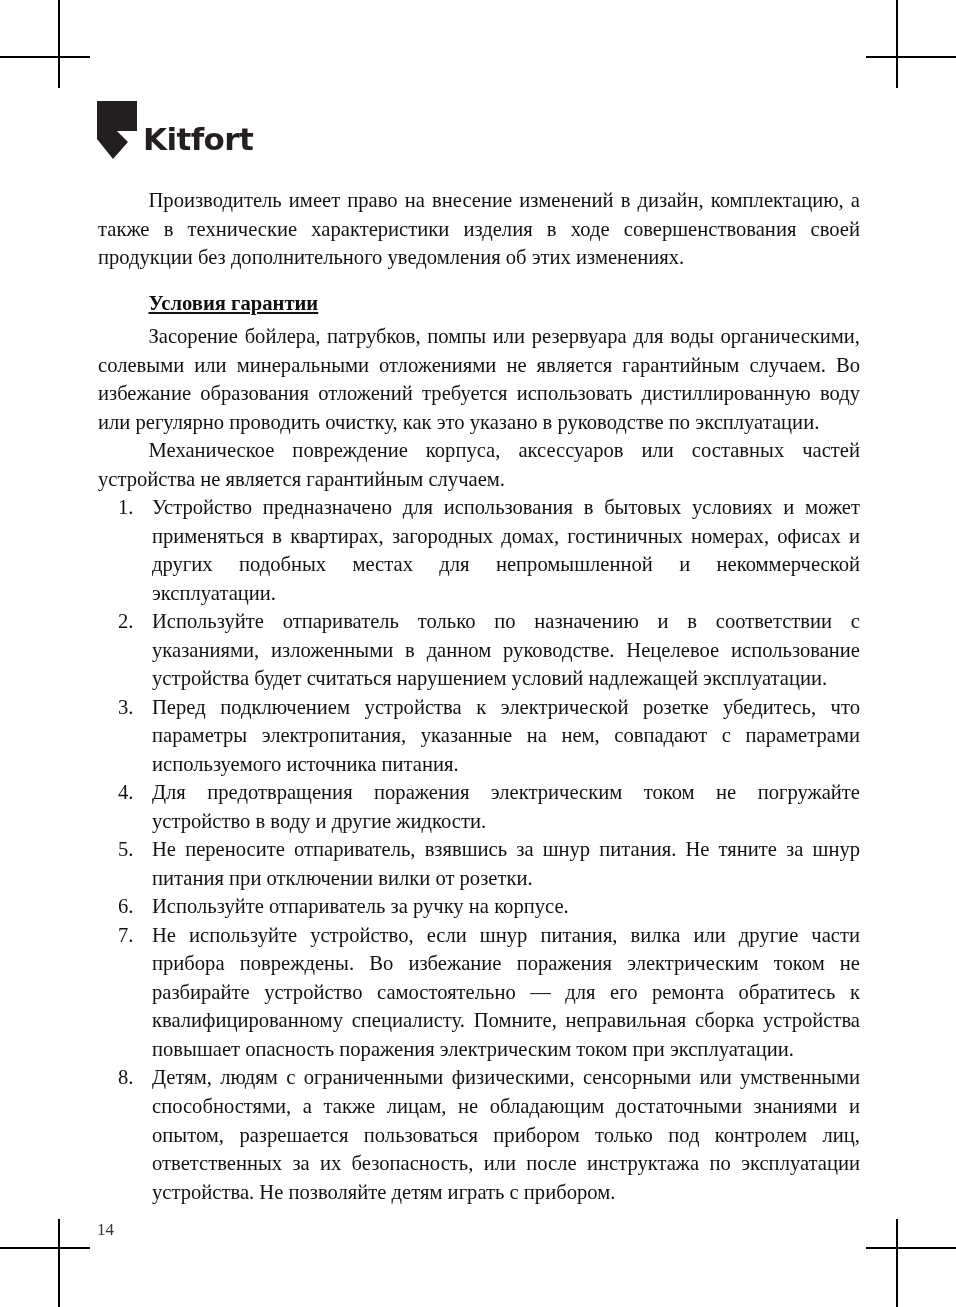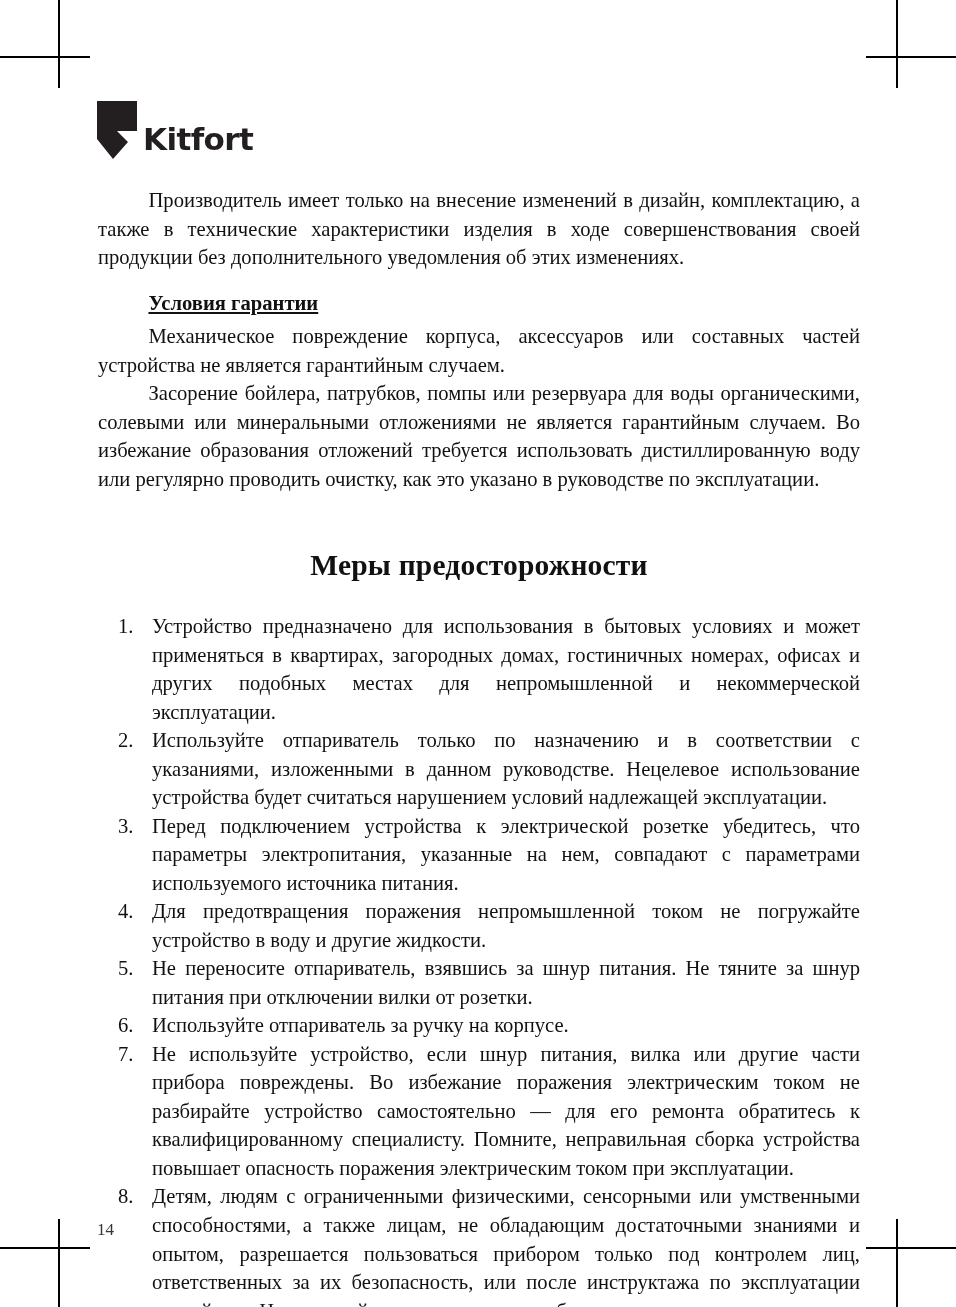--- a/index.html
+++ b/index.html
@@ -156,46 +156,45 @@
     <span class="logo-mark">
       <svg width="44" height="58" viewBox="0 0 44 58" xmlns="http://www.w3.org/2000/svg" aria-hidden="true">
         <path d="M0 0 H40 V30 H20 L31 41 L16 58 L0 38 Z" fill="#231f20"></path>
       </svg>
     </span>
     <span class="logo-word">Kitfort</span>
   </div>
 
   <div class="content">
 
-    <p class="indent">Производитель имеет только на внесение изменений в дизайн, комплектацию, а также в технические характеристики изделия в ходе совершенствования своей продукции без дополнительного уведомления об этих изменениях.</p>
+    <p class="indent">Производитель имеет право на внесение изменений в дизайн, комплектацию, а также в технические характеристики изделия в ходе совершенствования своей продукции без дополнительного уведомления об этих изменениях.</p>
 
     <h2 class="sub-head">Условия гарантии</h2>
 
+    <p class="indent">Засорение бойлера, патрубков, помпы или резервуара для воды органическими, солевыми или минеральными отложениями не является гарантийным случаем. Во избежание образования отложений требуется использовать дистиллированную воду или регулярно проводить очистку, как это указано в руководстве по эксплуатации.</p>
     <p class="indent">Механическое повреждение корпуса, аксессуаров или составных частей устройства не является гарантийным случаем.</p>
-    <p class="indent">Засорение бойлера, патрубков, помпы или резервуара для воды органическими, солевыми или минеральными отложениями не является гарантийным случаем. Во избежание образования отложений требуется использовать дистиллированную воду или регулярно проводить очистку, как это указано в руководстве по эксплуатации.</p>
-
-    <h1 class="section-title">Меры предосторожности</h1>
+
 
 
     <ol class="safety">
       <li>
         <span class="num">1.</span>
         <span class="body">Устройство предназначено для использования в бытовых условиях и может применяться в квартирах, загородных домах, гостиничных номерах, офисах и других подобных местах для непромышленной и некоммерческой эксплуатации.</span>
       </li>
       <li>
         <span class="num">2.</span>
         <span class="body">Используйте отпариватель только по назначению и в соответствии с указаниями, изложенными в данном руководстве. Нецелевое использование устройства будет считаться нарушением условий надлежащей эксплуатации.</span>
       </li>
       <li>
         <span class="num">3.</span>
         <span class="body">Перед подключением устройства к электрической розетке убедитесь, что параметры электропитания, указанные на нем, совпадают с параметрами используемого источника питания.</span>
       </li>
       <li>
         <span class="num">4.</span>
-        <span class="body">Для предотвращения поражения непромышленной током не погружайте устройство в воду и другие жидкости.</span>
+        <span class="body">Для предотвращения поражения электрическим током не погружайте устройство в воду и другие жидкости.</span>
       </li>
       <li>
         <span class="num">5.</span>
         <span class="body">Не переносите отпариватель, взявшись за шнур питания. Не тяните за шнур питания при отключении вилки от розетки.</span>
       </li>
       <li>
         <span class="num">6.</span>
         <span class="body">Используйте отпариватель за ручку на корпусе.</span>
       </li>
       <li>

